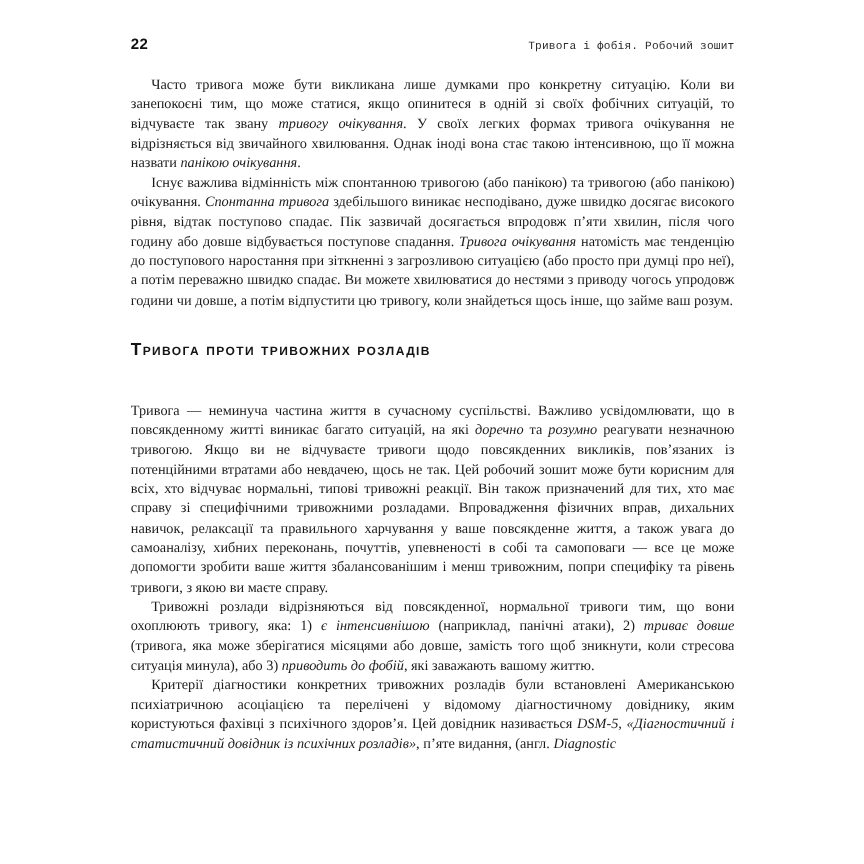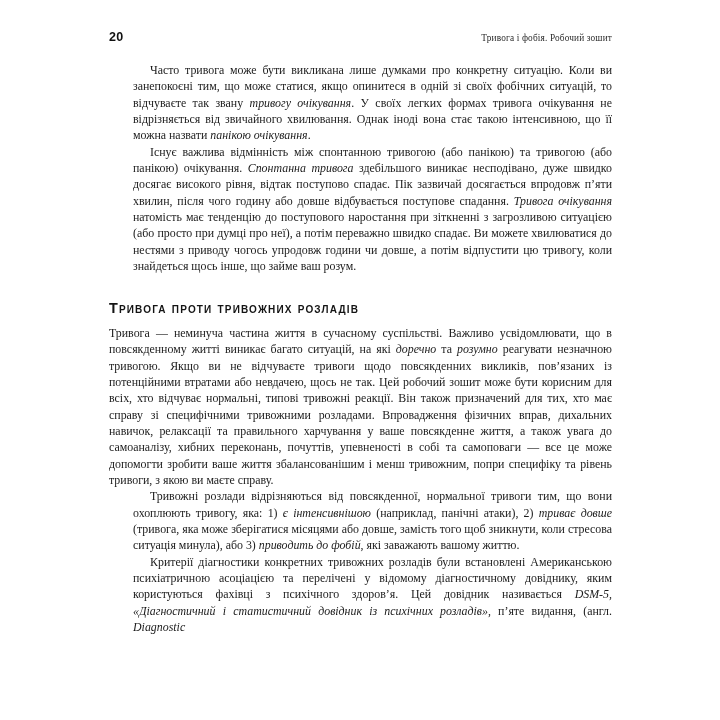--- a/index.html
+++ b/index.html
@@ -35,21 +35,21 @@
     justify-content: space-between;
   }
   .folio {
     font-family: "Liberation Sans", "DejaVu Sans", sans-serif;
     font-weight: bold;
     font-size: 12.5px;
     letter-spacing: 0.2px;
     color: #111111;
   }
   .running-title {
-    font-family: Liberation Serif, serif;
+    font-family: Liberation Mono, monospace;
     font-size: 9.3px;
     letter-spacing: 0.15px;
     color: #2b2b2b;
     white-space: nowrap;
   }
 
   
   .column {
     position: absolute;
     left: 109px;
@@ -63,21 +63,20 @@
     line-height: 16.35px;
     text-align: justify;
     text-justify: inter-word;
     hyphens: manual;
     -webkit-hyphens: manual;
     text-indent: 0;
     color: #1b1b1b;
   }
   p.body.indent {
     text-indent: 17px;
-    margin-left: 24px;
   }
   p.body + p.body {
     margin-top: 0;
   }
 
   i, em, .it {
     font-style: italic;
   }
 
   
@@ -87,30 +86,30 @@
     font-weight: bold;
     font-size: 14.4px;
     letter-spacing: 1.15px;
     color: #141414;
     font-variant: small-caps;
     text-transform: none;
     line-height: 1;
   }
   .heading-wrap {
     margin-top: 27px;
-    margin-bottom: 9px;
+    margin-bottom: 34px;
   }
 </style>
 </head>
 <body>
 
 <div class="page">
 
   <div class="running-head">
-    <span class="folio">20</span>
+    <span class="folio">22</span>
     <span class="running-title">Тривога і фобія. Робочий зошит</span>
   </div>
 
   <div class="column">
 
 
     <p class="body indent"><span>Часто тривога може бути викликана лише думками про конкретну ситуацію. Коли ви занепокоєні тим, що може статися, якщо опинитеся в одній зі своїх фобічних ситуацій, то відчуваєте так звану </span><i>тривогу очікування</i><span>. У своїх легких формах тривога очікування не відрізняється від звичайного хвилювання. Однак іноді вона стає такою інтенсивною, що її можна назвати </span><i>панікою очікування</i><span>.</span></p>
 
     <p class="body indent"><span>Існує важлива відмінність між спонтанною тривогою (або панікою) та тривогою (або панікою) очікування. </span><i>Спонтанна тривога</i><span> здебільшого виникає несподівано, дуже швидко досягає високого рівня, відтак поступово спадає. Пік зазвичай досягається впродовж п’яти хвилин, після чого годину або довше відбувається поступове спадання. </span><i>Тривога очікування</i><span> натомість має тенденцію до поступового наростання при зіткненні з загрозливою ситуацією (або просто при думці про неї), а потім переважно швидко спадає. Ви можете хвилюватися до нестями з приводу чогось упродовж години чи довше, а потім відпустити цю тривогу, коли знайдеться щось інше, що займе ваш розум.</span></p>
 

